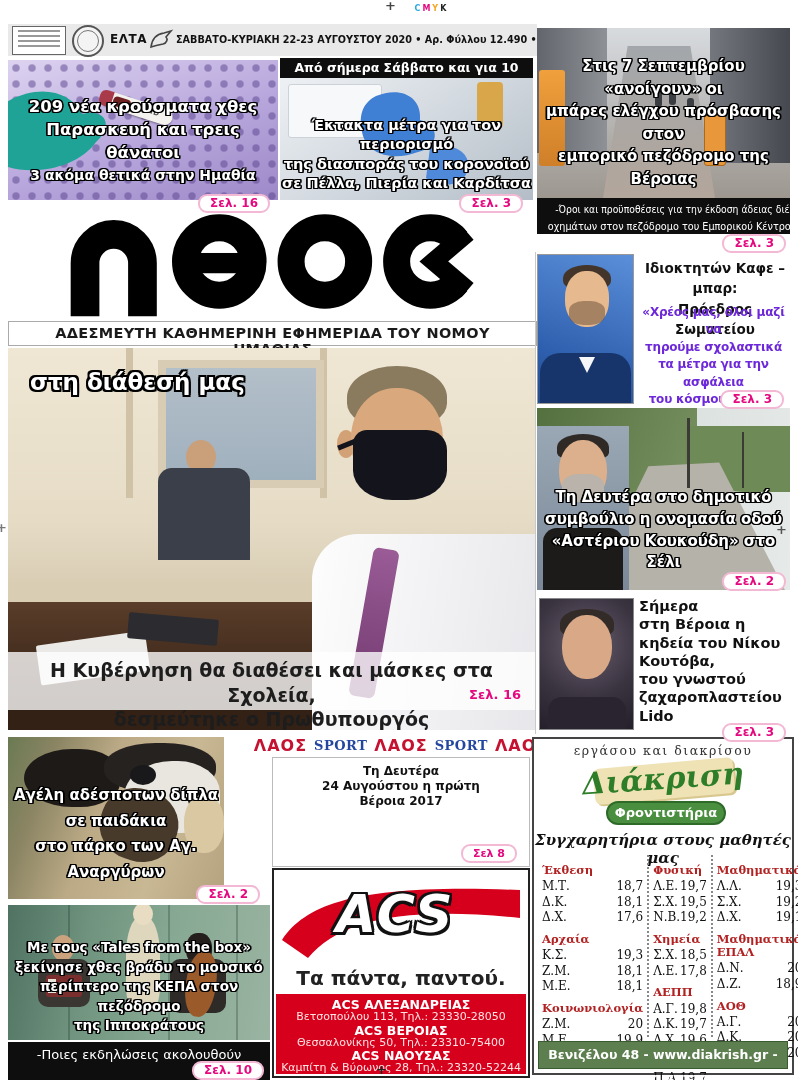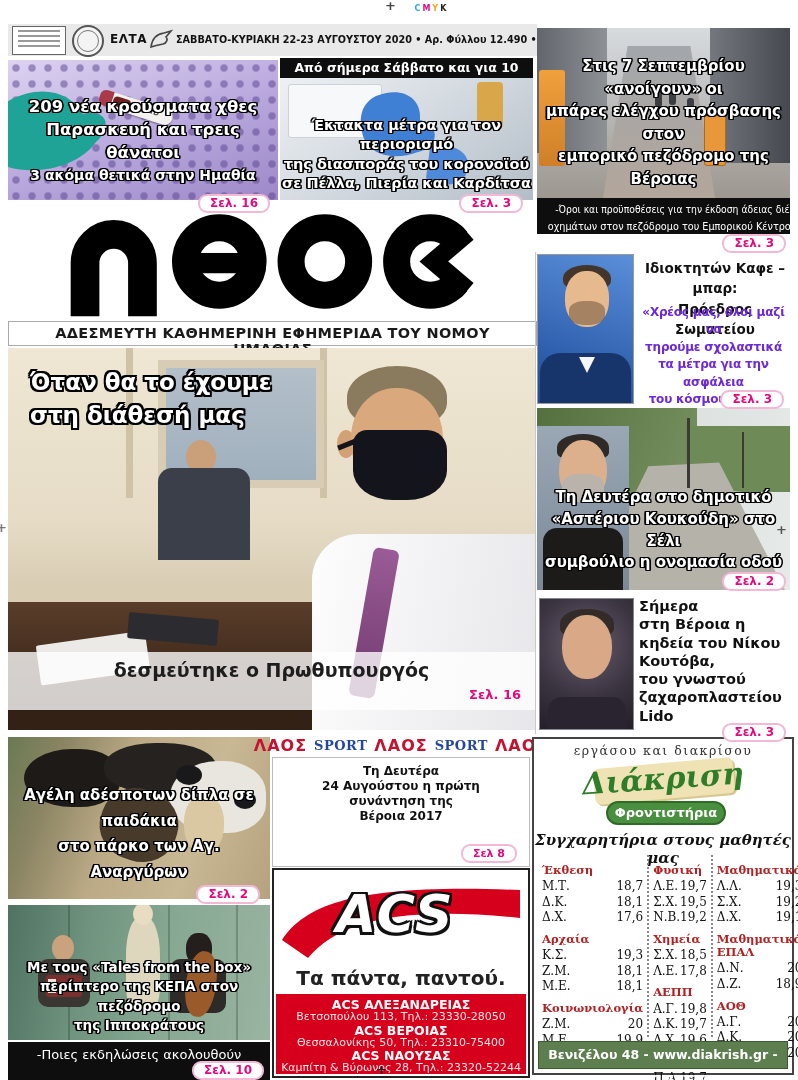--- a/index.html
+++ b/index.html
@@ -133,21 +133,21 @@
   
   .fun-photo{left:2px;top:3px;width:95px;height:132px;
     background:radial-gradient(circle at 50% 35%,#6a5f6e 0%,#3a3340 55%,#241f2b 100%);border:1px solid #888;box-sizing:border-box;}
   .fn-hair{position:absolute;left:20px;top:10px;width:54px;height:28px;background:#332b28;border-radius:50% 50% 30% 30%;}
   .fn-face{position:absolute;left:22px;top:16px;width:50px;height:64px;background:#d8a887;border-radius:48%;}
   .fn-body{position:absolute;left:8px;bottom:0;width:78px;height:32px;background:#2a2430;border-radius:14px 14px 0 0;}
   .fun-text{position:absolute;left:102px;top:2px;right:0;
     font-size:14.5px;font-weight:bold;color:#111;line-height:1.26;}
 
   
-  .dogs-photo{left:0;top:0;width:262px;height:162px;
+  .dogs-photo{left:0;top:0;width:216px;height:162px;
     background:linear-gradient(110deg,#6a7a52 0%,#8a8463 18%,#bcaa86 42%,#c9b894 70%,#b5a27e 100%);}
   .dogd1{position:absolute;left:16px;top:12px;width:96px;height:58px;background:#1d1a17;border-radius:50% 42% 42% 50%;}
   .dogd2{position:absolute;left:96px;top:6px;width:112px;height:50px;background:#262220;border-radius:46%;}
   .dogw{position:absolute;right:4px;top:24px;width:96px;height:72px;background:#e9e6e0;border-radius:50% 44% 40% 46%;}
   .dogw i{position:absolute;background:#19191b;border-radius:50%;}
   .dogb{position:absolute;left:92px;top:52px;width:78px;height:72px;background:#473a2b;border-radius:46%;transform:rotate(18deg);}
   .dogp{position:absolute;left:176px;top:58px;width:40px;height:58px;background:#d9c8a2;border-radius:46%;}
 
   
   .mus-photo{left:0;top:0;width:262px;height:135px;
@@ -362,25 +362,25 @@
       <div class="paper" style="left:30px;top:290px;width:110px;height:40px;transform:rotate(-8deg);"></div>
       <div class="paper" style="left:120px;top:268px;width:90px;height:26px;transform:rotate(5deg);background:#2b2b30;"></div>
       <div class="pm-hair"></div>
       <div class="pm-ear"></div>
       <div class="pm-face"></div>
       <div class="pm-strap"></div>
       <div class="pm-mask"></div>
       <div class="pm-shirt"></div>
       <div class="pm-tie"></div>
       <div class="vax-kicker o2">
-        <div>Όταν θα το έχουμε</div>
         <div>στη διάθεσή μας</div>
       </div>
       <div class="vax-strip">
         <div class="vax-strip-text">
+          <div>Η Κυβέρνηση θα διαθέσει και μάσκες στα Σχολεία,</div>
           <div>δεσμεύτηκε ο Πρωθυπουργός</div>
         </div>
         <div class="vax-page">Σελ. 16</div>
       </div>
     </div>
   </div>
 
   <div class="abs" style="left:537px;top:408px;width:253px;height:182px;">
     <div class="photo road-photo">
       <div class="hill-l"></div>
@@ -389,22 +389,22 @@
       <div class="pole" style="left:150px;top:10px;height:70px;"></div>
       <div class="pole" style="left:205px;top:24px;height:56px;width:2px;"></div>
       <div class="road-man">
         <div class="rm-hair"></div>
           <div class="rm-face"></div>
           <div class="rm-beard"></div>
           <div class="rm-shirt"></div>
       </div>
       <div class="cap o1" style="bottom:16px;font-size:15px;line-height:1.45;">
         <div>Τη Δευτέρα στο δημοτικό</div>
+        <div>συμβούλιο η ονομασία οδού</div>
         <div>«Αστέριου Κουκούδη» στο Σέλι</div>
-        <div>συμβούλιο η ονομασία οδού</div>
       </div>
     </div>
     <div class="badge" style="right:4px;top:164px;">Σελ. 2</div>
   </div>
 
   <div class="abs" style="left:537px;top:595px;width:253px;height:142px;">
     <div class="photo fun-photo">
       <div class="fn-hair"></div>
         <div class="fn-face"></div>
         <div class="fn-body"></div>
@@ -451,41 +451,41 @@
           <div class="mm-keys"></div>
       </div>
       <div class="puppet"></div>
       <div class="mus-woman">
         <div class="mw-hair"></div>
           <div class="mw-body"></div>
           <div class="mw-cello"></div>
       </div>
       <div class="cap o1" style="bottom:4px;font-size:13.5px;line-height:1.45;">
         <div>Με τους «Tales from the box»</div>
+        <div>ξεκίνησε χθες βράδυ το μουσικό</div>
         <div>περίπτερο της ΚΕΠΑ στον πεζόδρομο</div>
         <div>της Ιπποκράτους</div>
       </div>
     </div>
     <div class="bar" style="position:absolute;left:0;top:137px;width:100%;height:43px;font-weight:normal;font-size:13px;line-height:26px;">-Ποιες εκδηλώσεις ακολουθούν</div>
     <div class="badge" style="right:6px;top:156px;">Σελ. 10</div>
   </div>
 
   <div class="abs" style="left:272px;top:735px;width:258px;height:132px;">
     <div class="sport-band">
         <span class="band-laos">ΛΑΟΣ</span>
         <span class="band-sport">SPORT</span>
         <span class="band-laos">ΛΑΟΣ</span>
         <span class="band-sport">SPORT</span>
         <span class="band-laos">ΛΑΟΣ</span>
       </div>
     <div class="sport-box">
       <div class="sport-title">
         <div>Τη Δευτέρα</div>
         <div>24 Αυγούστου η πρώτη</div>
-        <div>συνάντηση της</div>
         <div>Βέροια 2017</div>
       </div>
       <div class="badge" style="right:12px;bottom:3px;font-size:11px;">Σελ 8</div>
     </div>
   </div>
 
   <div class="acs-ad">
     <div class="acs-logo-wrap">
       <svg width="254" height="92" viewBox="0 0 254 92" style="position:absolute;left:0;top:0;">
         <path d="M8,66 C34,26 96,10 246,16 L246,44 C130,32 66,46 34,84 Z" fill="#d6001c"></path>

